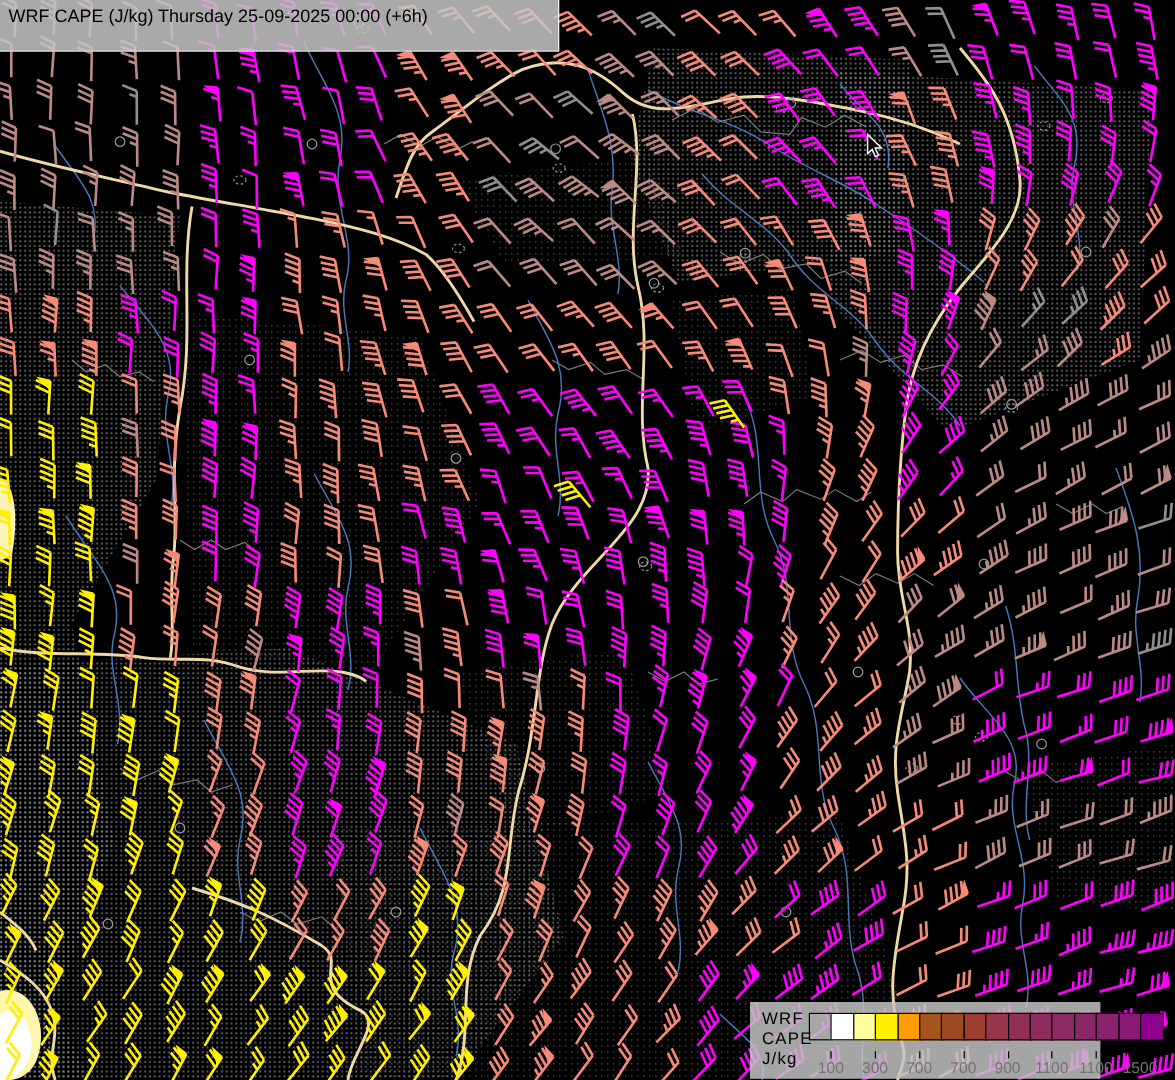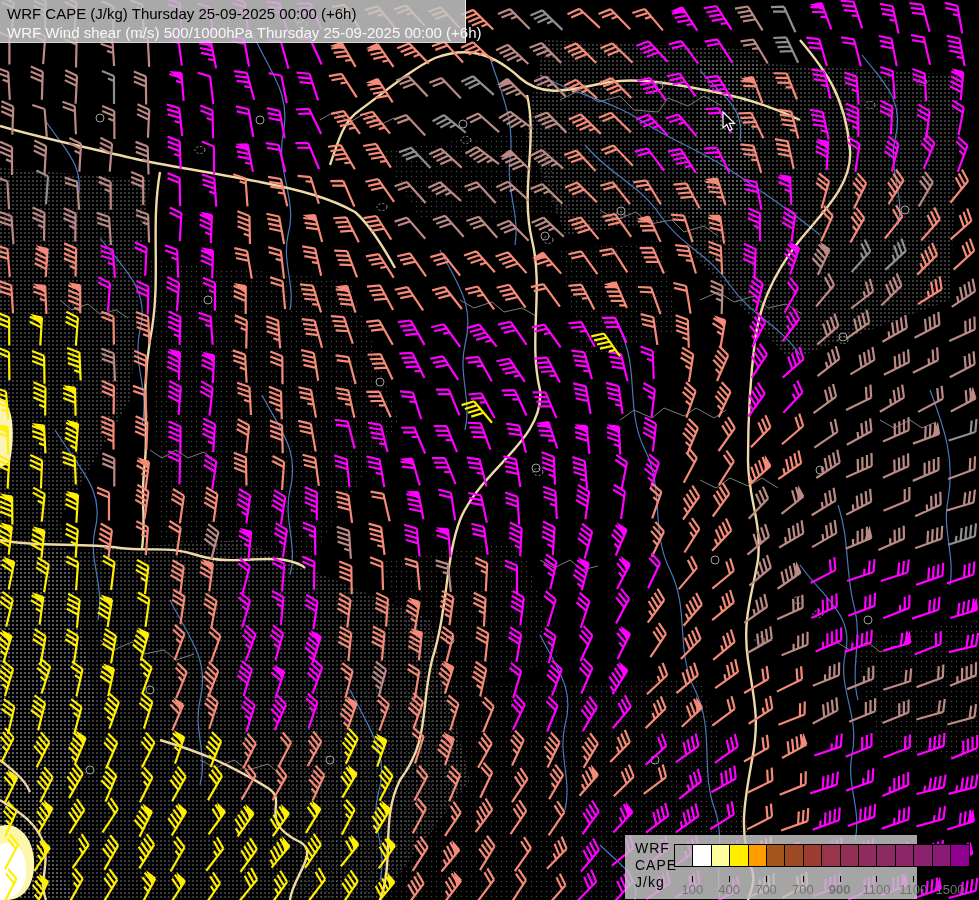--- a/index.html
+++ b/index.html
@@ -2497,21 +2497,20 @@
         <path d="M0,-14 L0,14 M0,-14 L-12,-19 M0,-9 L-12,-14 M0,-4 L-12,-9 M0,1 L-12,-4" fill="none" stroke="#ffef00" stroke-width="2.2"></path>
       </g>
       <g transform="translate(612.0,345.0) rotate(-35.0)">
         <path d="M0,-14 L0,14 M0,-14 L-12,-19 M0,-9 L-12,-14 M0,-4 L-12,-9 M0,1 L-12,-4 M0,6 L-6,3.5" fill="none" stroke="#ffef00" stroke-width="2.2"></path>
       </g>
       <path d="M723,112 l0,16 l3.8,-3.5 l2.7,6 l2.5,-1.2 l-2.7,-5.9 l5.2,0 z" fill="#000" stroke="#fff" stroke-width="1.2"></path>
     </svg>
 
   <div id="title-panel">
     <div id="title-line1">WRF CAPE (J/kg) Thursday 25-09-2025 00:00 (+6h)</div>
-    <div id="title-line2">WRF Wind shear (m/s) 500/1000hPa Thursday 25-09-2025 00:00 (+6h)</div>
   </div>
 
   <div id="legend-panel">
     <div id="legend-labels">
       <div>WRF</div>
       <div>CAPE</div>
       <div>J/kg</div>
     </div>
     <div id="legend-bar">
         <div class="legend-cell" style="left: 0px; background: transparent;"></div>
@@ -2526,27 +2525,27 @@
         <div class="legend-cell" style="left: 165.6px; background: rgb(145, 47, 85);"></div>
         <div class="legend-cell" style="left: 184px; background: rgb(141, 44, 93);"></div>
         <div class="legend-cell" style="left: 202.4px; background: rgb(140, 42, 98);"></div>
         <div class="legend-cell" style="left: 220.8px; background: rgb(139, 39, 103);"></div>
         <div class="legend-cell" style="left: 239.2px; background: rgb(138, 34, 109);"></div>
         <div class="legend-cell" style="left: 257.6px; background: rgb(137, 27, 117);"></div>
         <div class="legend-cell" style="left: 276px; background: rgb(143, 0, 143);"></div>
         <div class="legend-tick" style="left: 18.4px;"></div>
         <div class="legend-ticklabel" style="left: 18.4px;">100</div>
         <div class="legend-tick" style="left: 55.2px;"></div>
-        <div class="legend-ticklabel" style="left: 55.2px;">400</div>
+        <div class="legend-ticklabel" style="left: 55.2px;">300</div>
         <div class="legend-tick" style="left: 92px;"></div>
         <div class="legend-ticklabel" style="left: 92px;">700</div>
         <div class="legend-tick" style="left: 128.8px;"></div>
         <div class="legend-ticklabel" style="left: 128.8px;">700</div>
         <div class="legend-tick" style="left: 165.6px;"></div>
-        <div class="legend-ticklabel" style="left: 165.6px; font-weight: bold;">900</div>
+        <div class="legend-ticklabel" style="left: 165.6px;">900</div>
         <div class="legend-tick" style="left: 202.4px;"></div>
         <div class="legend-ticklabel" style="left: 202.4px; text-align: center;">1100</div>
         <div class="legend-tick" style="left: 239.2px;"></div>
         <div class="legend-ticklabel" style="left: 239.2px;">1100</div>
         <div class="legend-tick" style="left: 276px;"></div>
         <div class="legend-ticklabel" style="left: 276px;">1500</div>
       </div>
   </div>
 </div>
 

